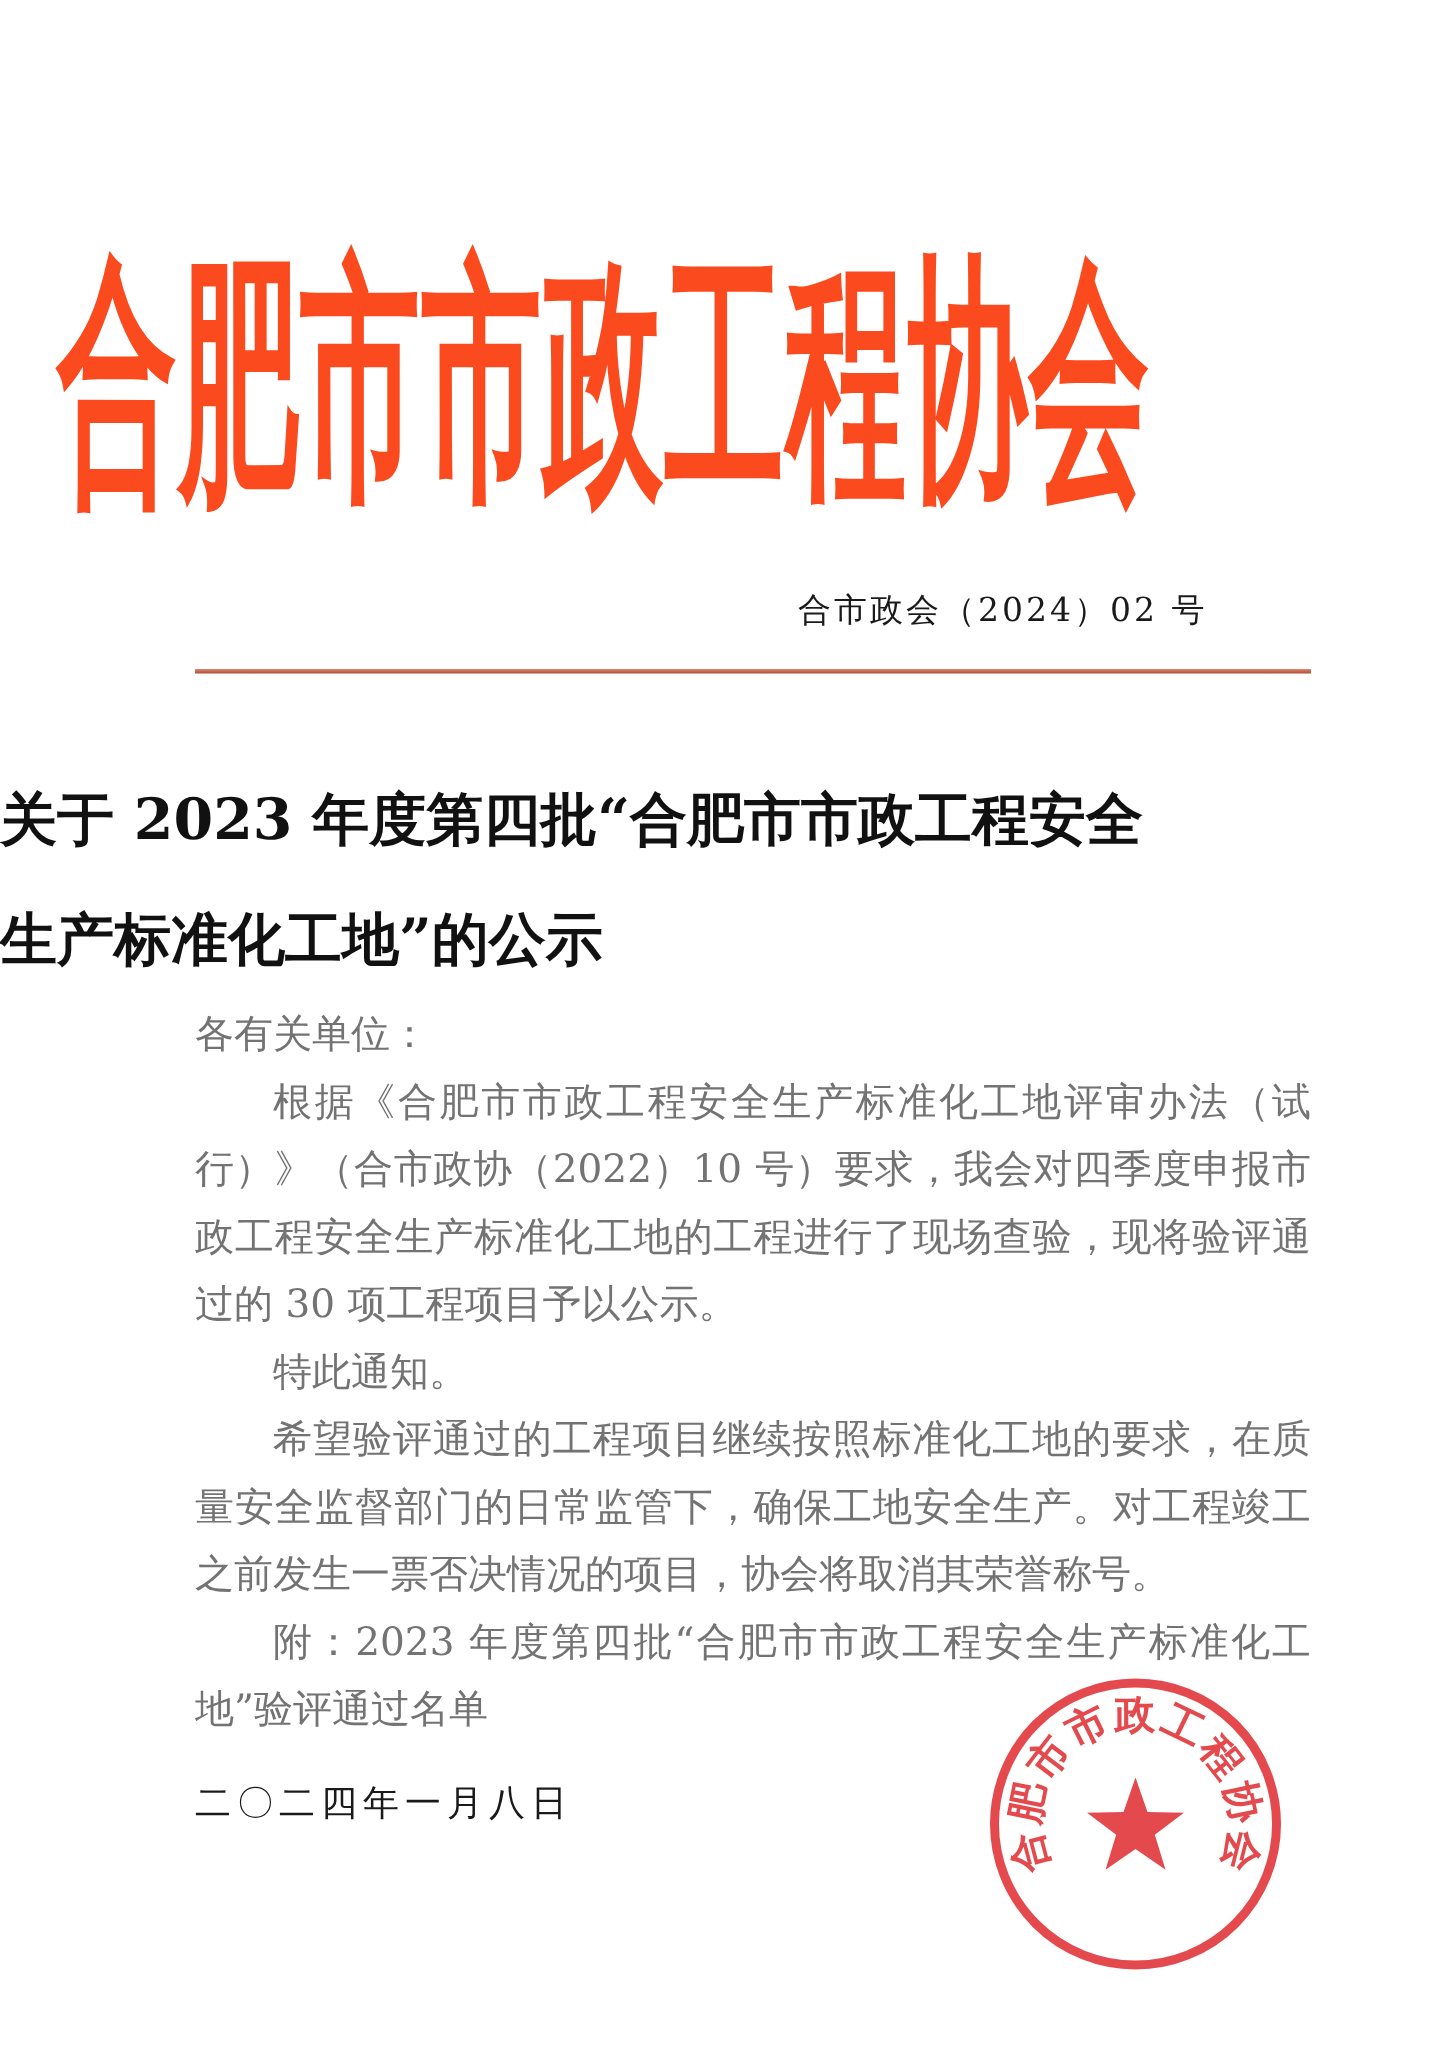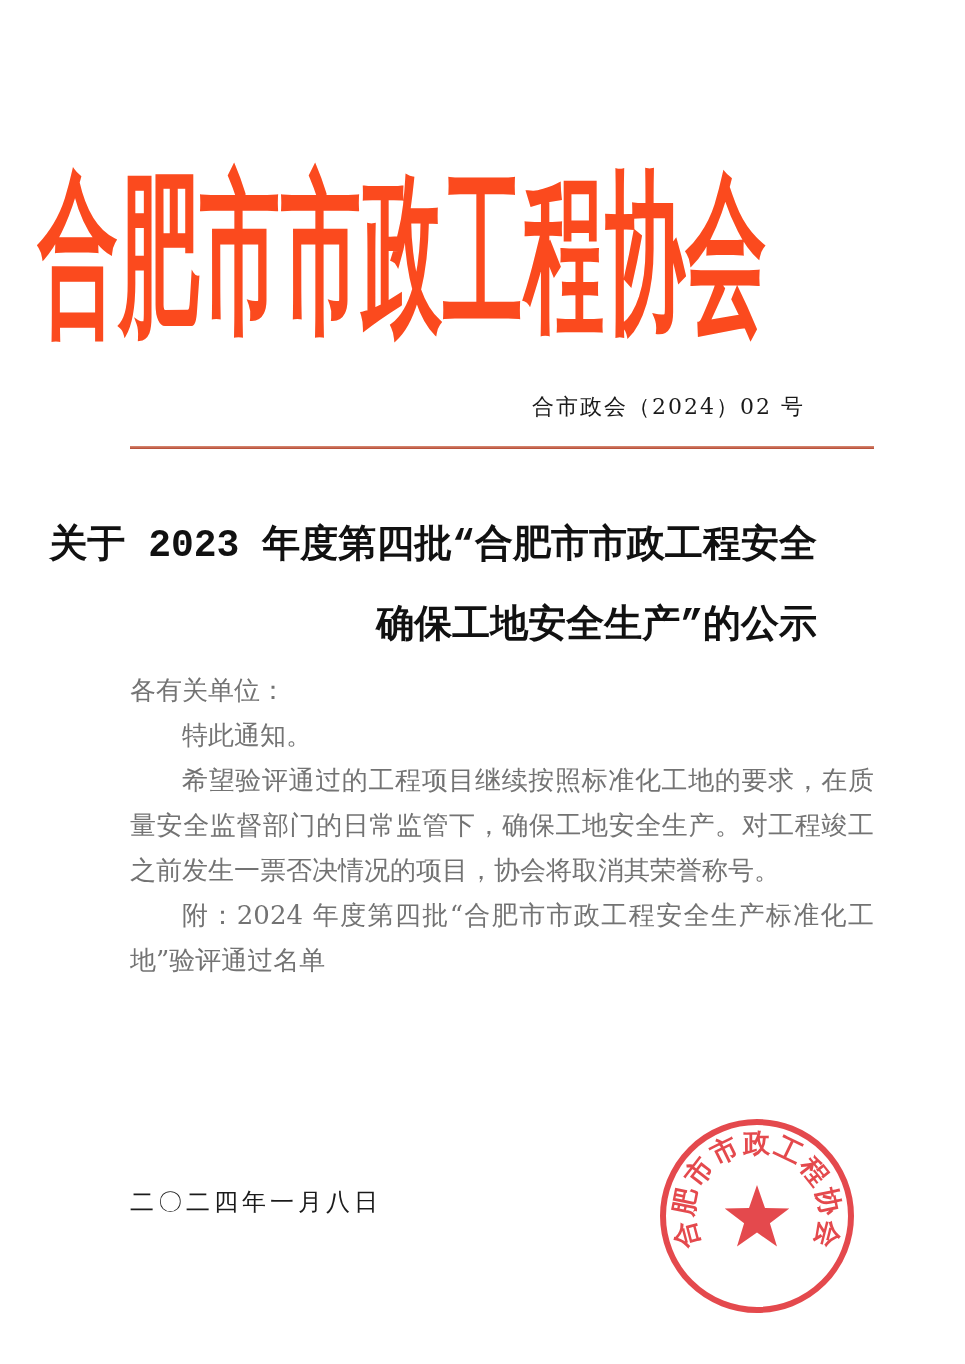--- a/index.html
+++ b/index.html
@@ -34,26 +34,25 @@
     font-size: 22px;
     letter-spacing: 2px;
     color: #1a1a1a;
   }
   .red-rule {
     position: absolute; top: 446px; left: 130px;
     width: 744px; height: 3px;
     background: linear-gradient(#d98a74, #b44a33);
   }
   .doc-title {
-    position: absolute; top: 506px; left: 12px; width: 100%;
-    text-align: right;
+    position: absolute; top: 506px; left: 0; width: 100%;
+    text-align: left;
     font-size: 38px; font-weight: bold;
     line-height: 80px;
     color: #111111;
-    font-family: Liberation Mono, monospace;
   }
   .body-text {
     position: absolute; top: 668px; left: 130px;
     width: 744px;
     font-size: 26px;
     line-height: 45px;
     text-align: justify;
     color: #737373;
   }
   .body-text p { text-indent: 2em; }
@@ -79,28 +78,29 @@
 <div class="page">
 
   <div class="banner">合肥市市政工程协会</div>
 
   <div class="doc-number">合市政会（2024）02 号</div>
 
   <div class="red-rule"></div>
 
   <div class="doc-title">
     <div>关于 2023 年度第四批“合肥市市政工程安全</div>
-    <div>确保工地安全生产”的公示</div>
+    <div>生产标准化工地”的公示</div>
   </div>
 
   <div class="body-text">
     <p class="salutation">各有关单位：</p>
+    <p>根据《合肥市市政工程安全生产标准化工地评审办法（试行）》（合市政协（2022）10 号）要求，我会对四季度申报市政工程安全生产标准化工地的工程进行了现场查验，现将验评通过的 30 项工程项目予以公示。</p>
     <p>特此通知。</p>
     <p>希望验评通过的工程项目继续按照标准化工地的要求，在质量安全监督部门的日常监管下，确保工地安全生产。对工程竣工之前发生一票否决情况的项目，协会将取消其荣誉称号。</p>
-    <p>附：2024 年度第四批“合肥市市政工程安全生产标准化工地”验评通过名单</p>
+    <p>附：2023 年度第四批“合肥市市政工程安全生产标准化工地”验评通过名单</p>
   </div>
 
   <div class="date-line">二〇二四年一月八日</div>
 
   <svg class="seal" viewBox="0 0 228 228">
     <circle cx="114" cy="114" r="94" fill="none" stroke="#e02a2e" stroke-width="6"></circle>
     <defs>
       <path id="sealArc" d="M 56.9 143.1 A 64 64 0 1 1 171.1 143.1" fill="none"></path>
     </defs>
     <text font-size="27" font-weight="bold" fill="#e02a2e">

